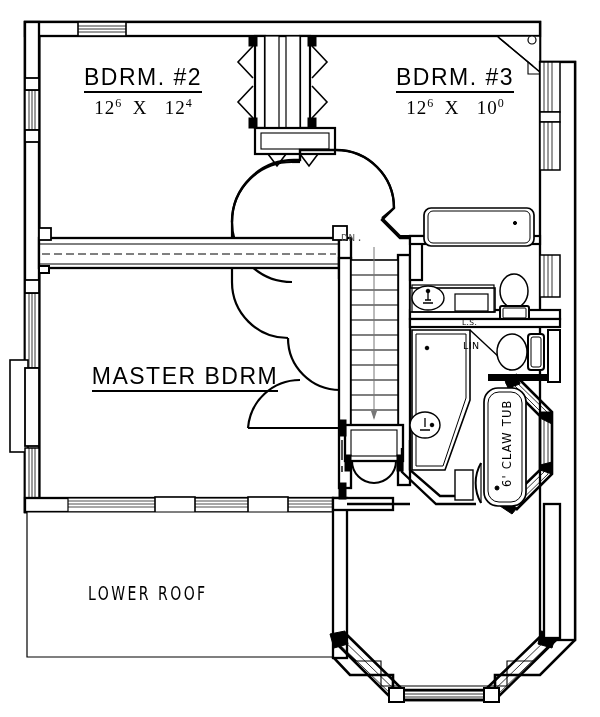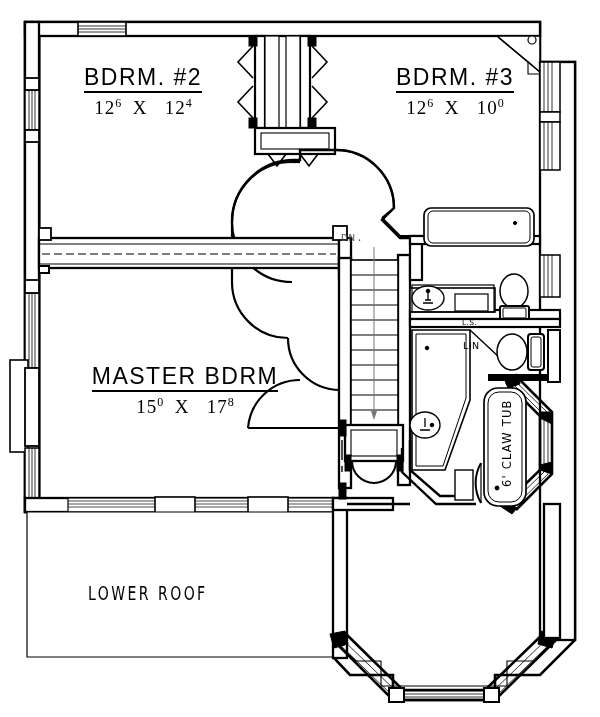--- a/index.html
+++ b/index.html
@@ -455,25 +455,20 @@
       <span class="room-name">BDRM.  #3</span>
       <span class="room-dims">
         <span>12</span><sup>6</sup>
         &nbsp;<span>X</span>&nbsp;&nbsp;
         <span>10</span><sup>0</sup>
       </span>
     </div>
 
     <div class="room-label" style="left:60px; top:365px; width:250px;">
       <span class="room-name">MASTER  BDRM</span>
-      <span class="room-dims">
-        <span>15</span><sup>0</sup>
-        &nbsp;<span>X</span>&nbsp;&nbsp;
-        <span>17</span><sup>8</sup>
-      </span>
     </div>
 
 
     <div class="lower-roof-label" style="left:88px; top:582px;">LOWER ROOF</div>
 
     <div class="dn-label" style="left:341px; top:232px;">DN.</div>
 
     <div class="clawtub-label" style="left:500px; top:487px;">6' CLAW TUB</div>
 
     <div class="lin-label" style="left:463px; top:340px;">LIN</div>

